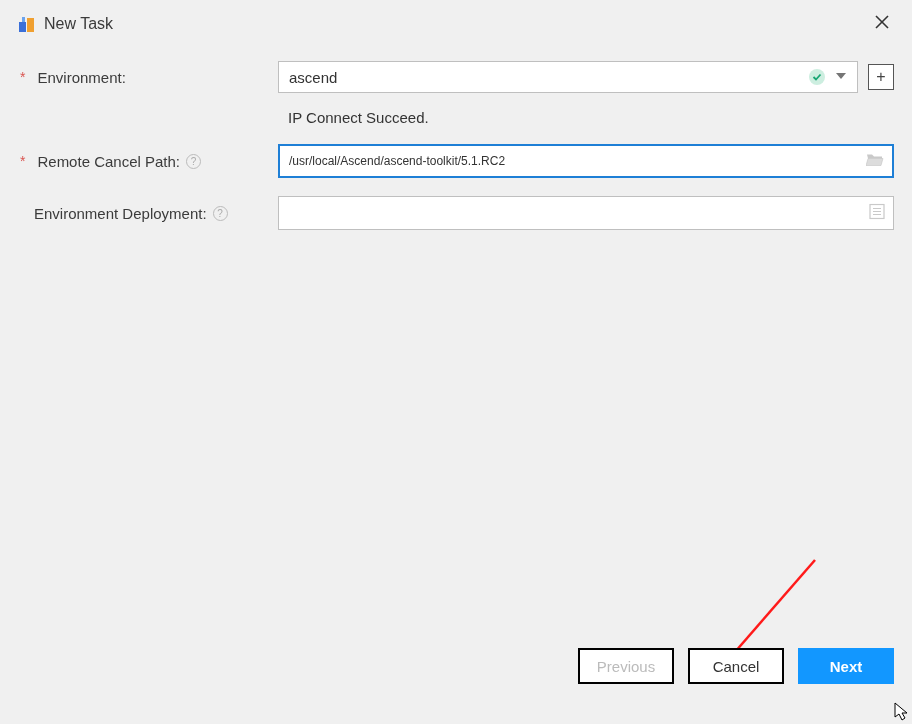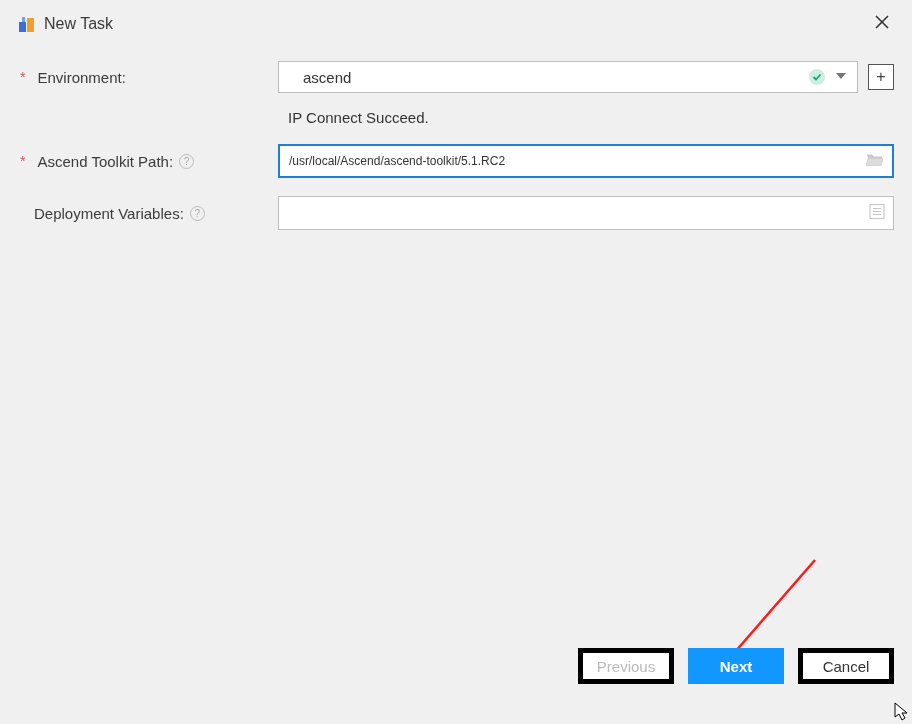--- a/index.html
+++ b/index.html
@@ -48,21 +48,21 @@
     .required { color: #d9534f; font-size: 14px; margin-right: 6px; }
     .help-icon {
       width: 15px; height: 15px; border: 1px solid #bbb; border-radius: 50%;
       display: inline-flex; align-items: center; justify-content: center;
       font-size: 10px; color: #aaa; cursor: help;
     }
     .field-col { flex: 1; display: flex; align-items: center; gap: 10px; }
     .select-wrap {
       position: relative; flex: 1; height: 32px; background: #fff;
       border: 1px solid #bfbfbf; display: flex; align-items: center;
-      padding: 0 32px 0 24px;
+      padding: 0 32px 0 10px;
     }
     .select-wrap .value { flex: 1; color: #333; font-size: 15px; }
     .check-icon {
       width: 16px; height: 16px; border-radius: 50%;
       background: #cdeee0;
       display: inline-flex; align-items: center; justify-content: center;
       margin-left: 8px;
     }
     .chevron {
       position: absolute; right: 10px; top: 50%; transform: translateY(-50%);
@@ -86,21 +86,21 @@
     }
     .input-wrap .trailing-icon {
       position: absolute; right: 8px; top: 50%; transform: translateY(-50%);
       color: #b0b0b0; cursor: pointer;
     }
     .footer {
       position: absolute; bottom: 12px; right: 18px;
       display: flex; gap: 14px;
     }
     .btn {
-      min-width: 96px; height: 36px; border: 5px solid #000000;
+      min-width: 96px; height: 36px; border: 2px solid #000000;
       background: #fff; color: #333; font-size: 15px;
       display: inline-flex; align-items: center; justify-content: center;
       cursor: pointer;
     }
     .btn:disabled { color: #bbb; cursor: default; }
     .btn.primary {
       background: #1297ff; border-color: #1297ff; color: #fff; font-weight: 600;
     }
     .annotation-arrow {
       position: absolute; pointer-events: none;
@@ -161,39 +161,39 @@
     </div>
 
     <div class="form-row status-row">
       <div class="label-col"></div>
       <div class="field-col">IP Connect Succeed.</div>
     </div>
 
     <div class="form-row" style="margin-top:6px;">
       <div class="label-col">
         <span class="required">*</span>
-        <span>Ascend Toolkit Path:</span>
+        <span>Remote Cancel Path:</span>
         <span class="help-icon">?</span>
       </div>
       <div class="field-col">
         <div class="input-wrap focused">
           <input type="text" value="/usr/local/Ascend/ascend-toolkit/5.1.RC2" style="">
           <span class="trailing-icon">
             <svg width="18" height="16" viewBox="0 0 18 16">
               <path d="M1 3 h5 l2 2 h8 v2 H2 Z" fill="#c9c9c9"></path>
               <path d="M2 7 h15 l-2 7 H0 Z" fill="#dcdcdc" stroke="#bdbdbd" stroke-width="0.5"></path>
             </svg>
           </span>
         </div>
       </div>
     </div>
 
     <div class="form-row" style="margin-top:18px;">
       <div class="label-col indent">
-        <span>Deployment Variables:</span>
+        <span>Environment Deployment:</span>
         <span class="help-icon">?</span>
       </div>
       <div class="field-col">
         <div class="input-wrap">
           <input type="text" value="" style="">
           <span class="trailing-icon">
             <svg width="16" height="16" viewBox="0 0 16 16">
               <rect x="1" y="1" width="14" height="14" fill="none" stroke="#c9c9c9" stroke-width="1.2"></rect>
               <line x1="4" y1="5" x2="12" y2="5" stroke="#c9c9c9" stroke-width="1.2"></line>
               <line x1="4" y1="8" x2="12" y2="8" stroke="#c9c9c9" stroke-width="1.2"></line>
@@ -214,17 +214,17 @@
     </defs>
     <line x1="115" y1="10" x2="15" y2="125" stroke="#ff1a1a" stroke-width="2.5" marker-end="url(#arrowhead)"></line>
   </svg>
 
   <svg class="cursor-arrow" width="16" height="20" viewBox="0 0 16 20">
     <path d="M1 1 L1 15 L5 12 L8 18 L11 16 L8 11 L13 11 Z" fill="#fff" stroke="#000" stroke-width="1"></path>
   </svg>
 
   <div class="footer">
     <button class="btn" disabled="">Previous</button>
+    <button class="btn">Cancel</button>
     <button class="btn primary">Next</button>
-    <button class="btn">Cancel</button>
   </div>
 
 </div>
 
 </body></html>

